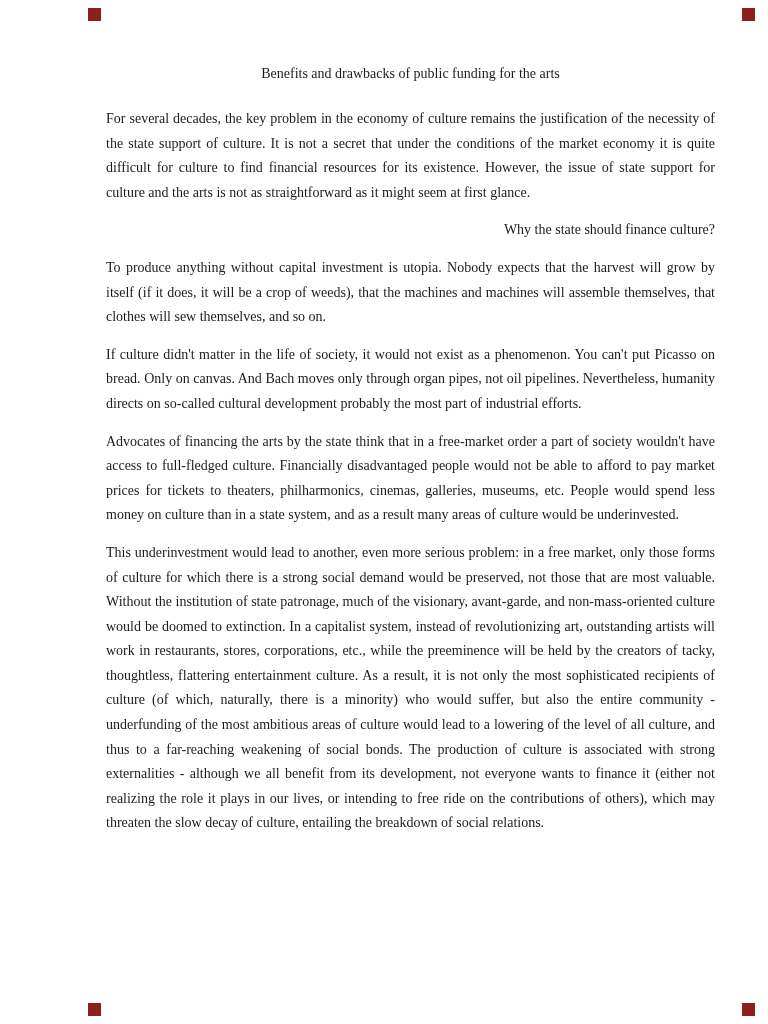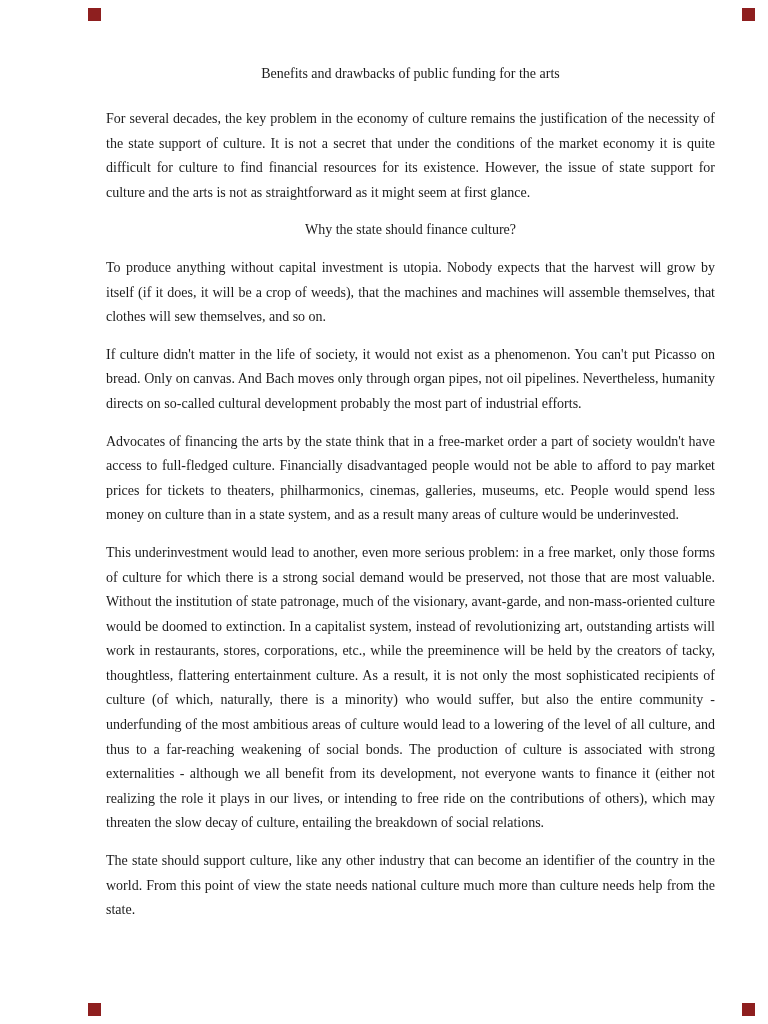--- a/index.html
+++ b/index.html
@@ -29,21 +29,21 @@
     margin: 0 0 23px 0;
     font-weight: normal;
   }
   p.para {
     font-size: 14px;
     line-height: 24.6px;
     text-align: justify;
     margin: 0 0 13px 0;
   }
   p.para.question {
-    text-align: center;
+    text-align: right;
   }
   .corner-marker {
     position: absolute;
     width: 13px;
     height: 13px;
   }
   .corner-marker.tl { left: 88px;  top: 8px; }
   .corner-marker.tr { left: 742px; top: 8px; }
   .corner-marker.bl { left: 88px;  top: 1003px; }
   .corner-marker.br { left: 742px; top: 1003px; }
@@ -60,16 +60,15 @@
 
   <div class="content">
     <div class="doc-title">Benefits and drawbacks of public funding for the arts</div>
 
     <p class="para">For several decades, the key problem in the economy of culture remains the justification of the necessity of the state support of culture. It is not a secret that under the conditions of the market economy it is quite difficult for culture to find financial resources for its existence. However, the issue of state support for culture and the arts is not as straightforward as it might seem at first glance.</p>
     <p class="para question">Why the state should finance culture?</p>
     <p class="para">To produce anything without capital investment is utopia. Nobody expects that the harvest will grow by itself (if it does, it will be a crop of weeds), that the machines and machines will assemble themselves, that clothes will sew themselves, and so on.</p>
     <p class="para">If culture didn't matter in the life of society, it would not exist as a phenomenon. You can't put Picasso on bread. Only on canvas. And Bach moves only through organ pipes, not oil pipelines. Nevertheless, humanity directs on so-called cultural development probably the most part of industrial efforts.</p>
     <p class="para">Advocates of financing the arts by the state think that in a free-market order a part of society wouldn't have access to full-fledged culture. Financially disadvantaged people would not be able to afford to pay market prices for tickets to theaters, philharmonics, cinemas, galleries, museums, etc. People would spend less money on culture than in a state system, and as a result many areas of culture would be underinvested.</p>
     <p class="para">This underinvestment would lead to another, even more serious problem: in a free market, only those forms of culture for which there is a strong social demand would be preserved, not those that are most valuable. Without the institution of state patronage, much of the visionary, avant-garde, and non-mass-oriented culture would be doomed to extinction. In a capitalist system, instead of revolutionizing art, outstanding artists will work in restaurants, stores, corporations, etc., while the preeminence will be held by the creators of tacky, thoughtless, flattering entertainment culture. As a result, it is not only the most sophisticated recipients of culture (of which, naturally, there is a minority) who would suffer, but also the entire community - underfunding of the most ambitious areas of culture would lead to a lowering of the level of all culture, and thus to a far-reaching weakening of social bonds. The production of culture is associated with strong externalities - although we all benefit from its development, not everyone wants to finance it (either not realizing the role it plays in our lives, or intending to free ride on the contributions of others), which may threaten the slow decay of culture, entailing the breakdown of social relations.</p>
-    <p class="para">The state should support culture, like any other industry that can become an identifier of the country in the world. From this point of view the state needs national culture much more than culture needs help from the state.</p>
   </div>
 
 </div>
 
 </body></html>

